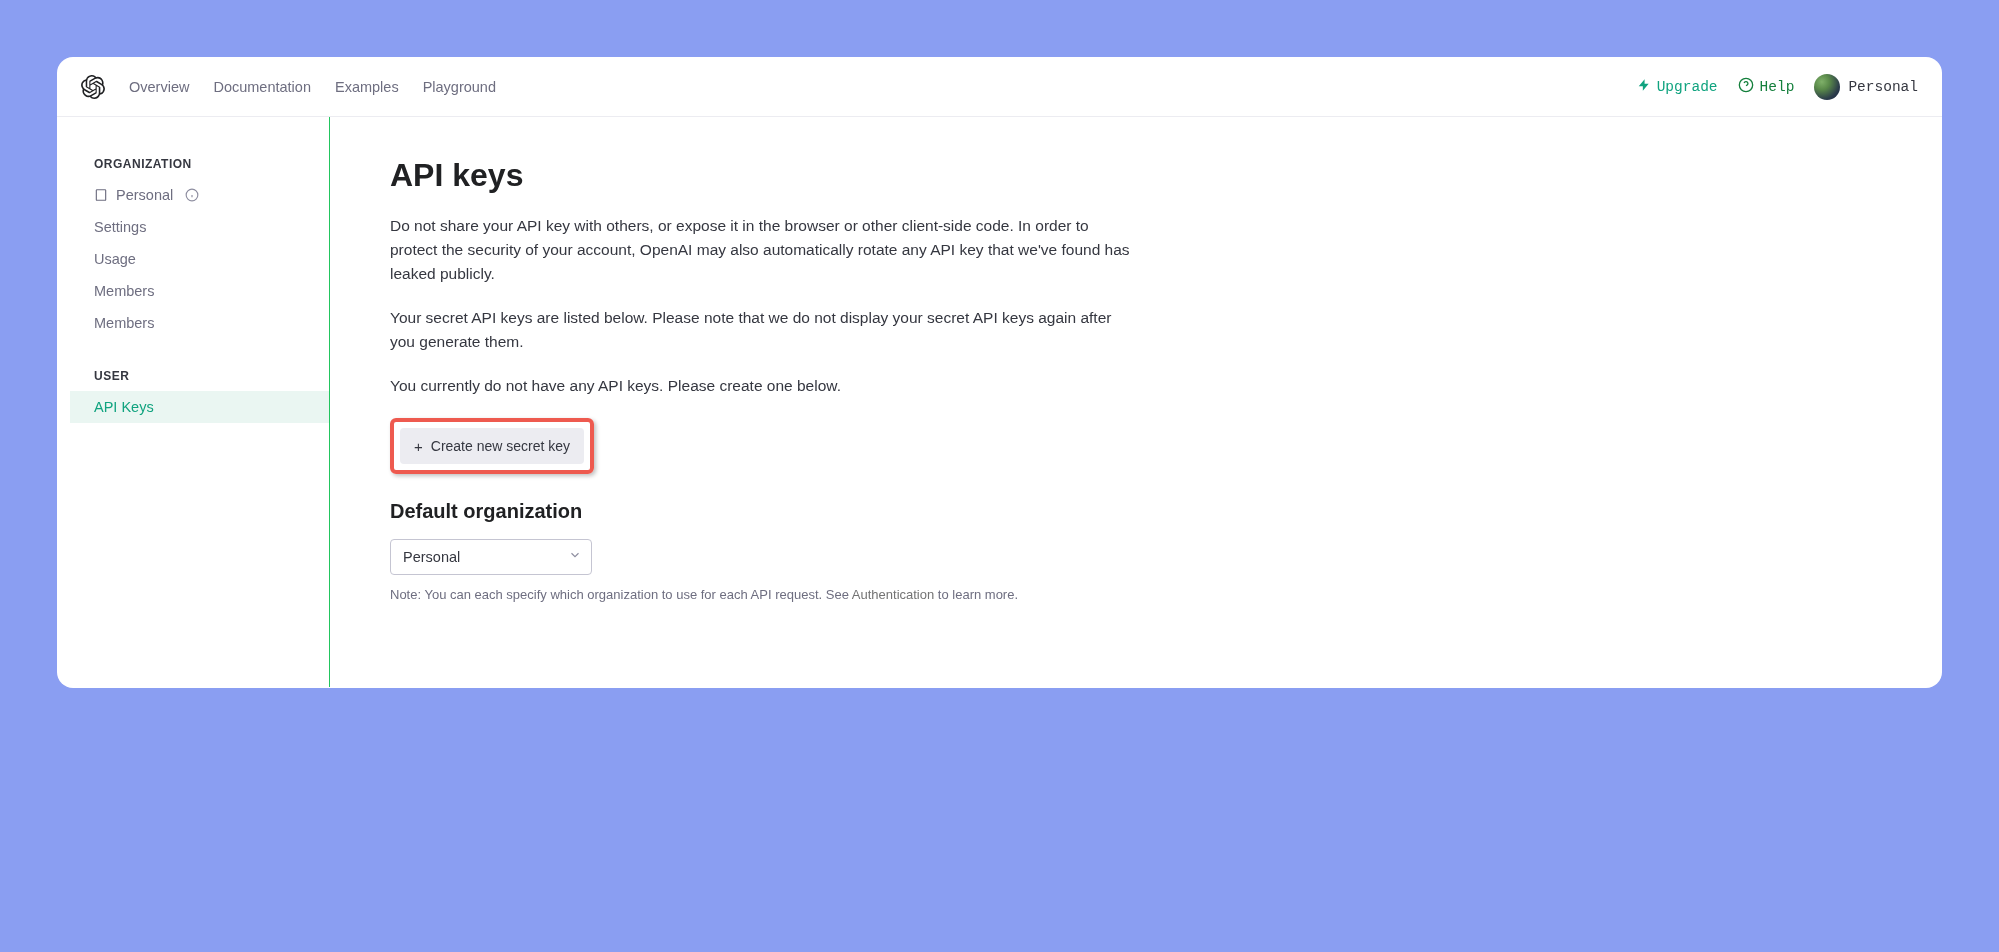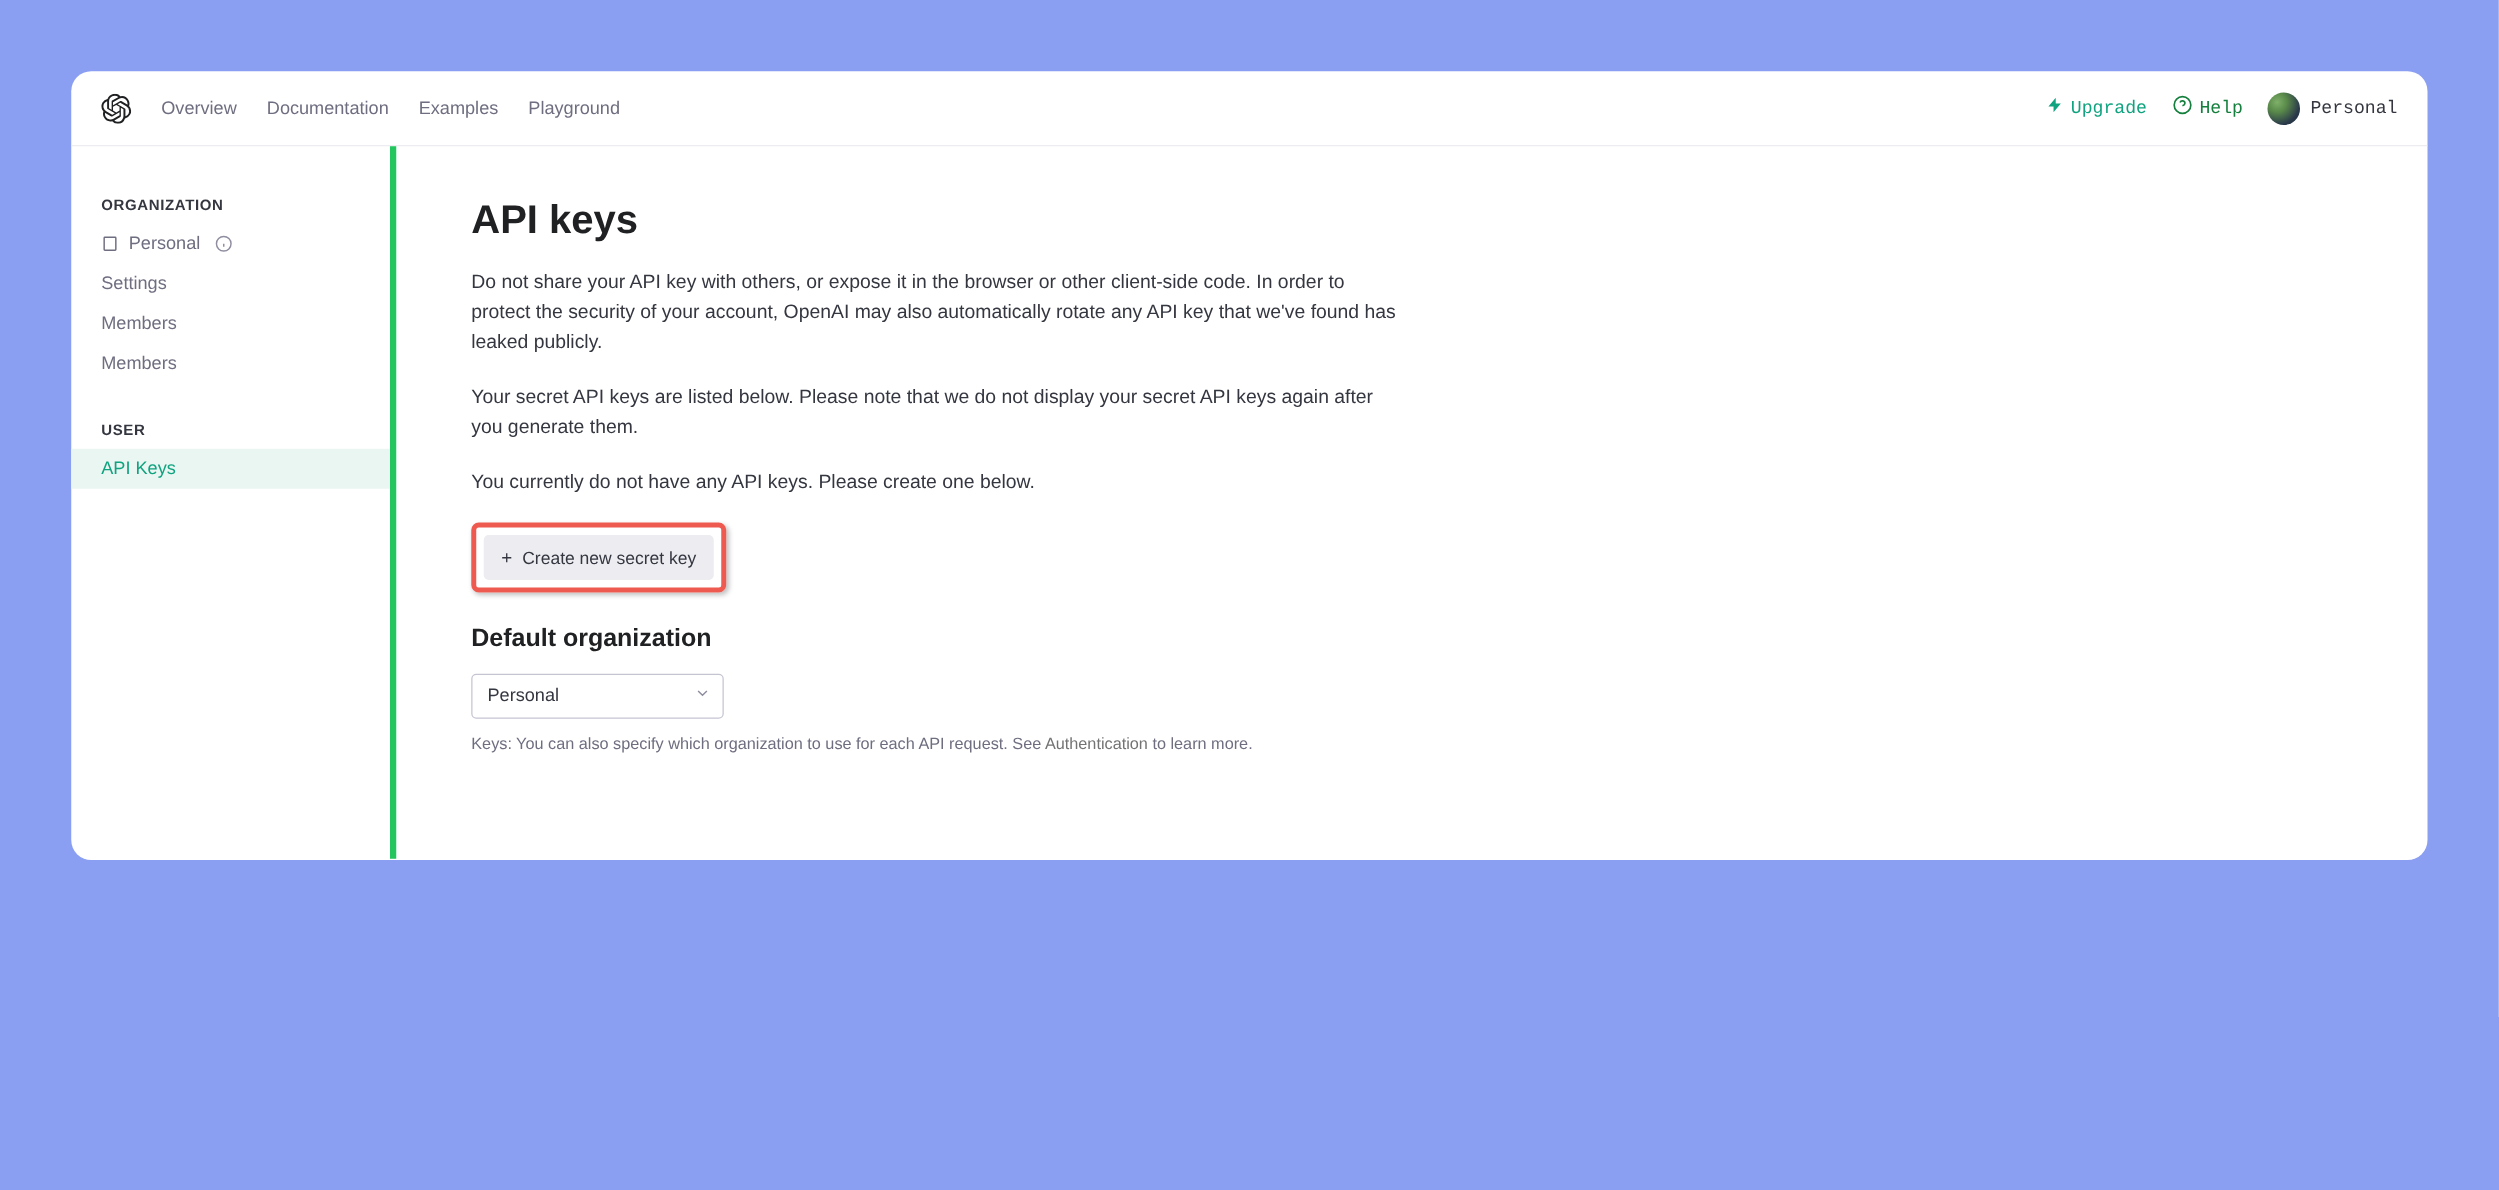--- a/index.html
+++ b/index.html
@@ -79,22 +79,23 @@
     .profile-label {
       color: #353740;
       font-size: 14.5px;
     }
     .body {
       display: flex;
     }
     .sidebar {
       width: 260px;
       min-height: 570px;
-      border-right: 5px solid #22c55e;
+      border-right: 1px solid #22c55e;
       padding-top: 32px;
+      margin-left: 13px;
     }
     .sidebar-section-header {
       font-size: 12px;
       font-weight: 700;
       letter-spacing: 0.5px;
       color: #353740;
       padding: 8px 24px;
     }
     .sidebar-item {
       display: flex;
@@ -259,20 +260,23 @@
               <circle cx="12" cy="12" r="10"></circle>
               <line x1="12" y1="16" x2="12" y2="12"></line>
               <line x1="12" y1="8" x2="12.01" y2="8"></line>
             </svg>
         </span>
       </div>
       <div class="sidebar-item">
         <span>Settings</span>
       </div>
       <div class="sidebar-item">
+        <span>Usage</span>
+      </div>
+      <div class="sidebar-item">
         <span>Members</span>
       </div>
       <div class="sidebar-item">
         <span>Members</span>
       </div>
       <div class="sidebar-spacer"></div>
       <div class="sidebar-section-header">USER</div>
       <div class="sidebar-item active">
         <span>API Keys</span>
       </div>
@@ -298,17 +302,17 @@
           <option>Personal</option>
         </select>
         <span class="select-chevron">
           <svg width="14" height="14" viewBox="0 0 24 24" fill="none" stroke="currentColor" stroke-width="2">
               <polyline points="6 9 12 15 18 9"></polyline>
             </svg>
         </span>
       </div>
 
       <p class="note">
-        <span>Keys: You can also specify which organization to use for each API request. See </span><a>Authentication</a><span> to learn more.</span>
+        <span>Note: You can each specify which organization to use for each API request. See </span><a>Authentication</a><span> to learn more.</span>
       </p>
     </main>
   </div>
 </div>
 
 </body></html>

